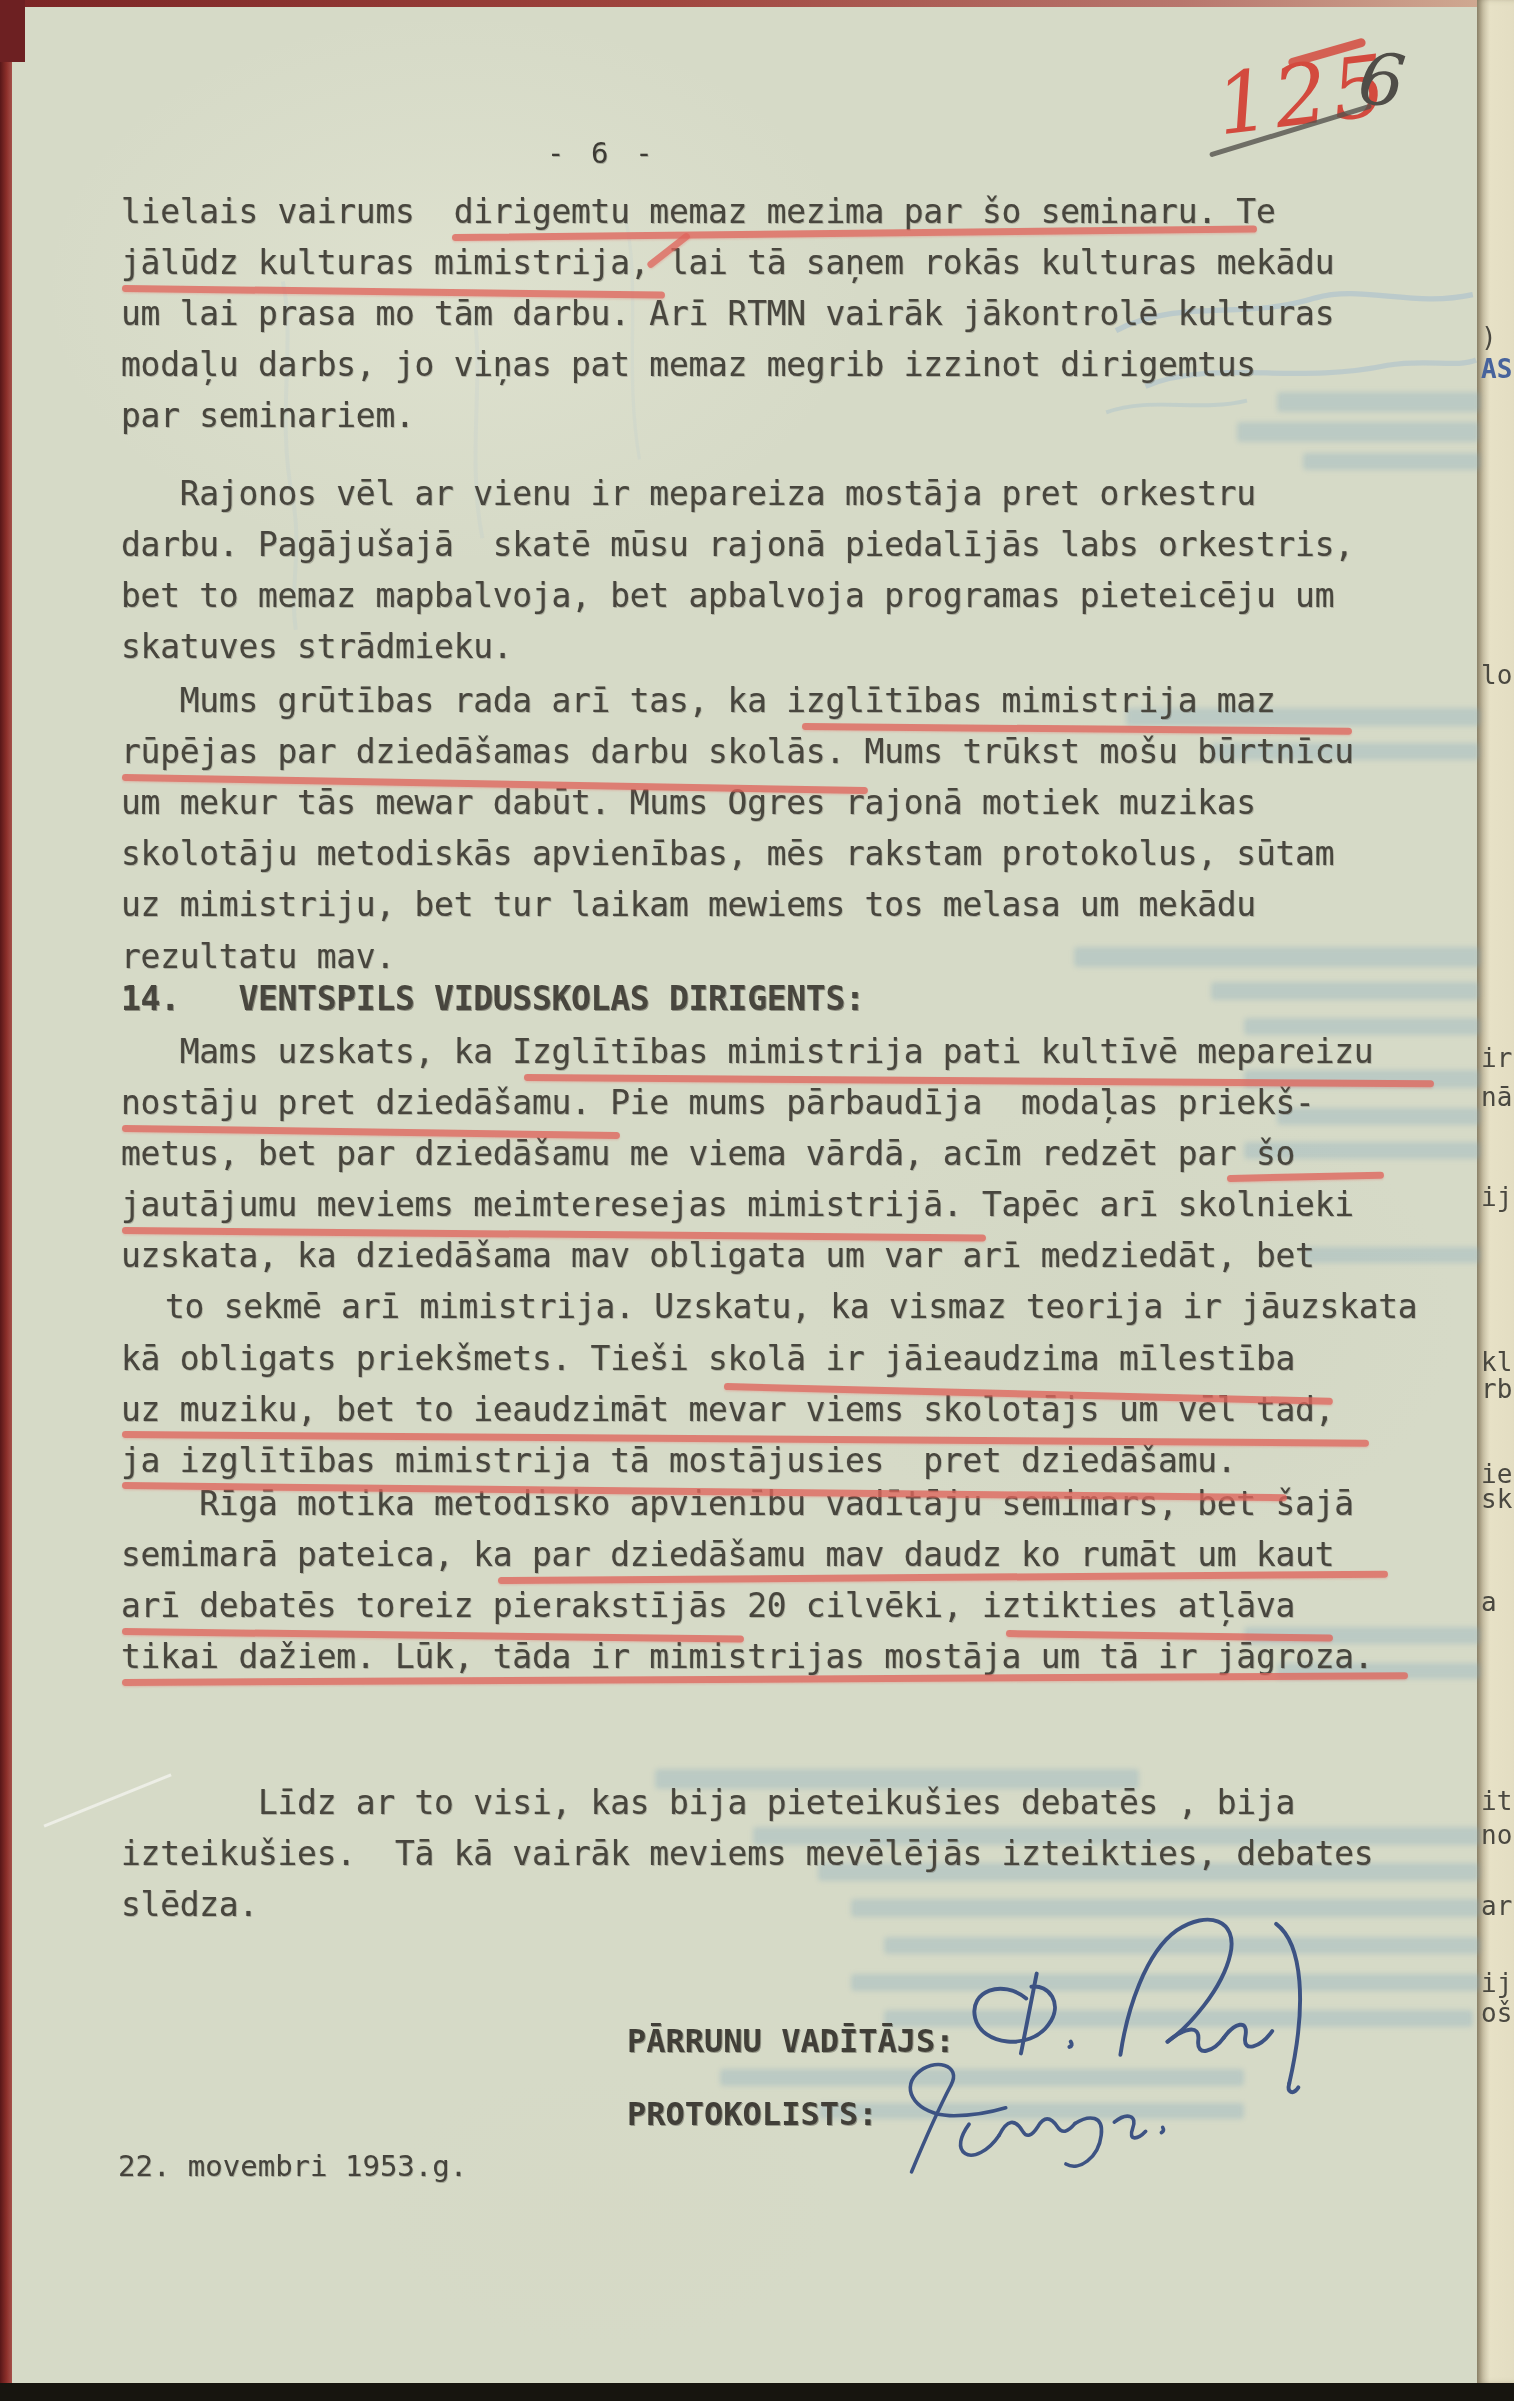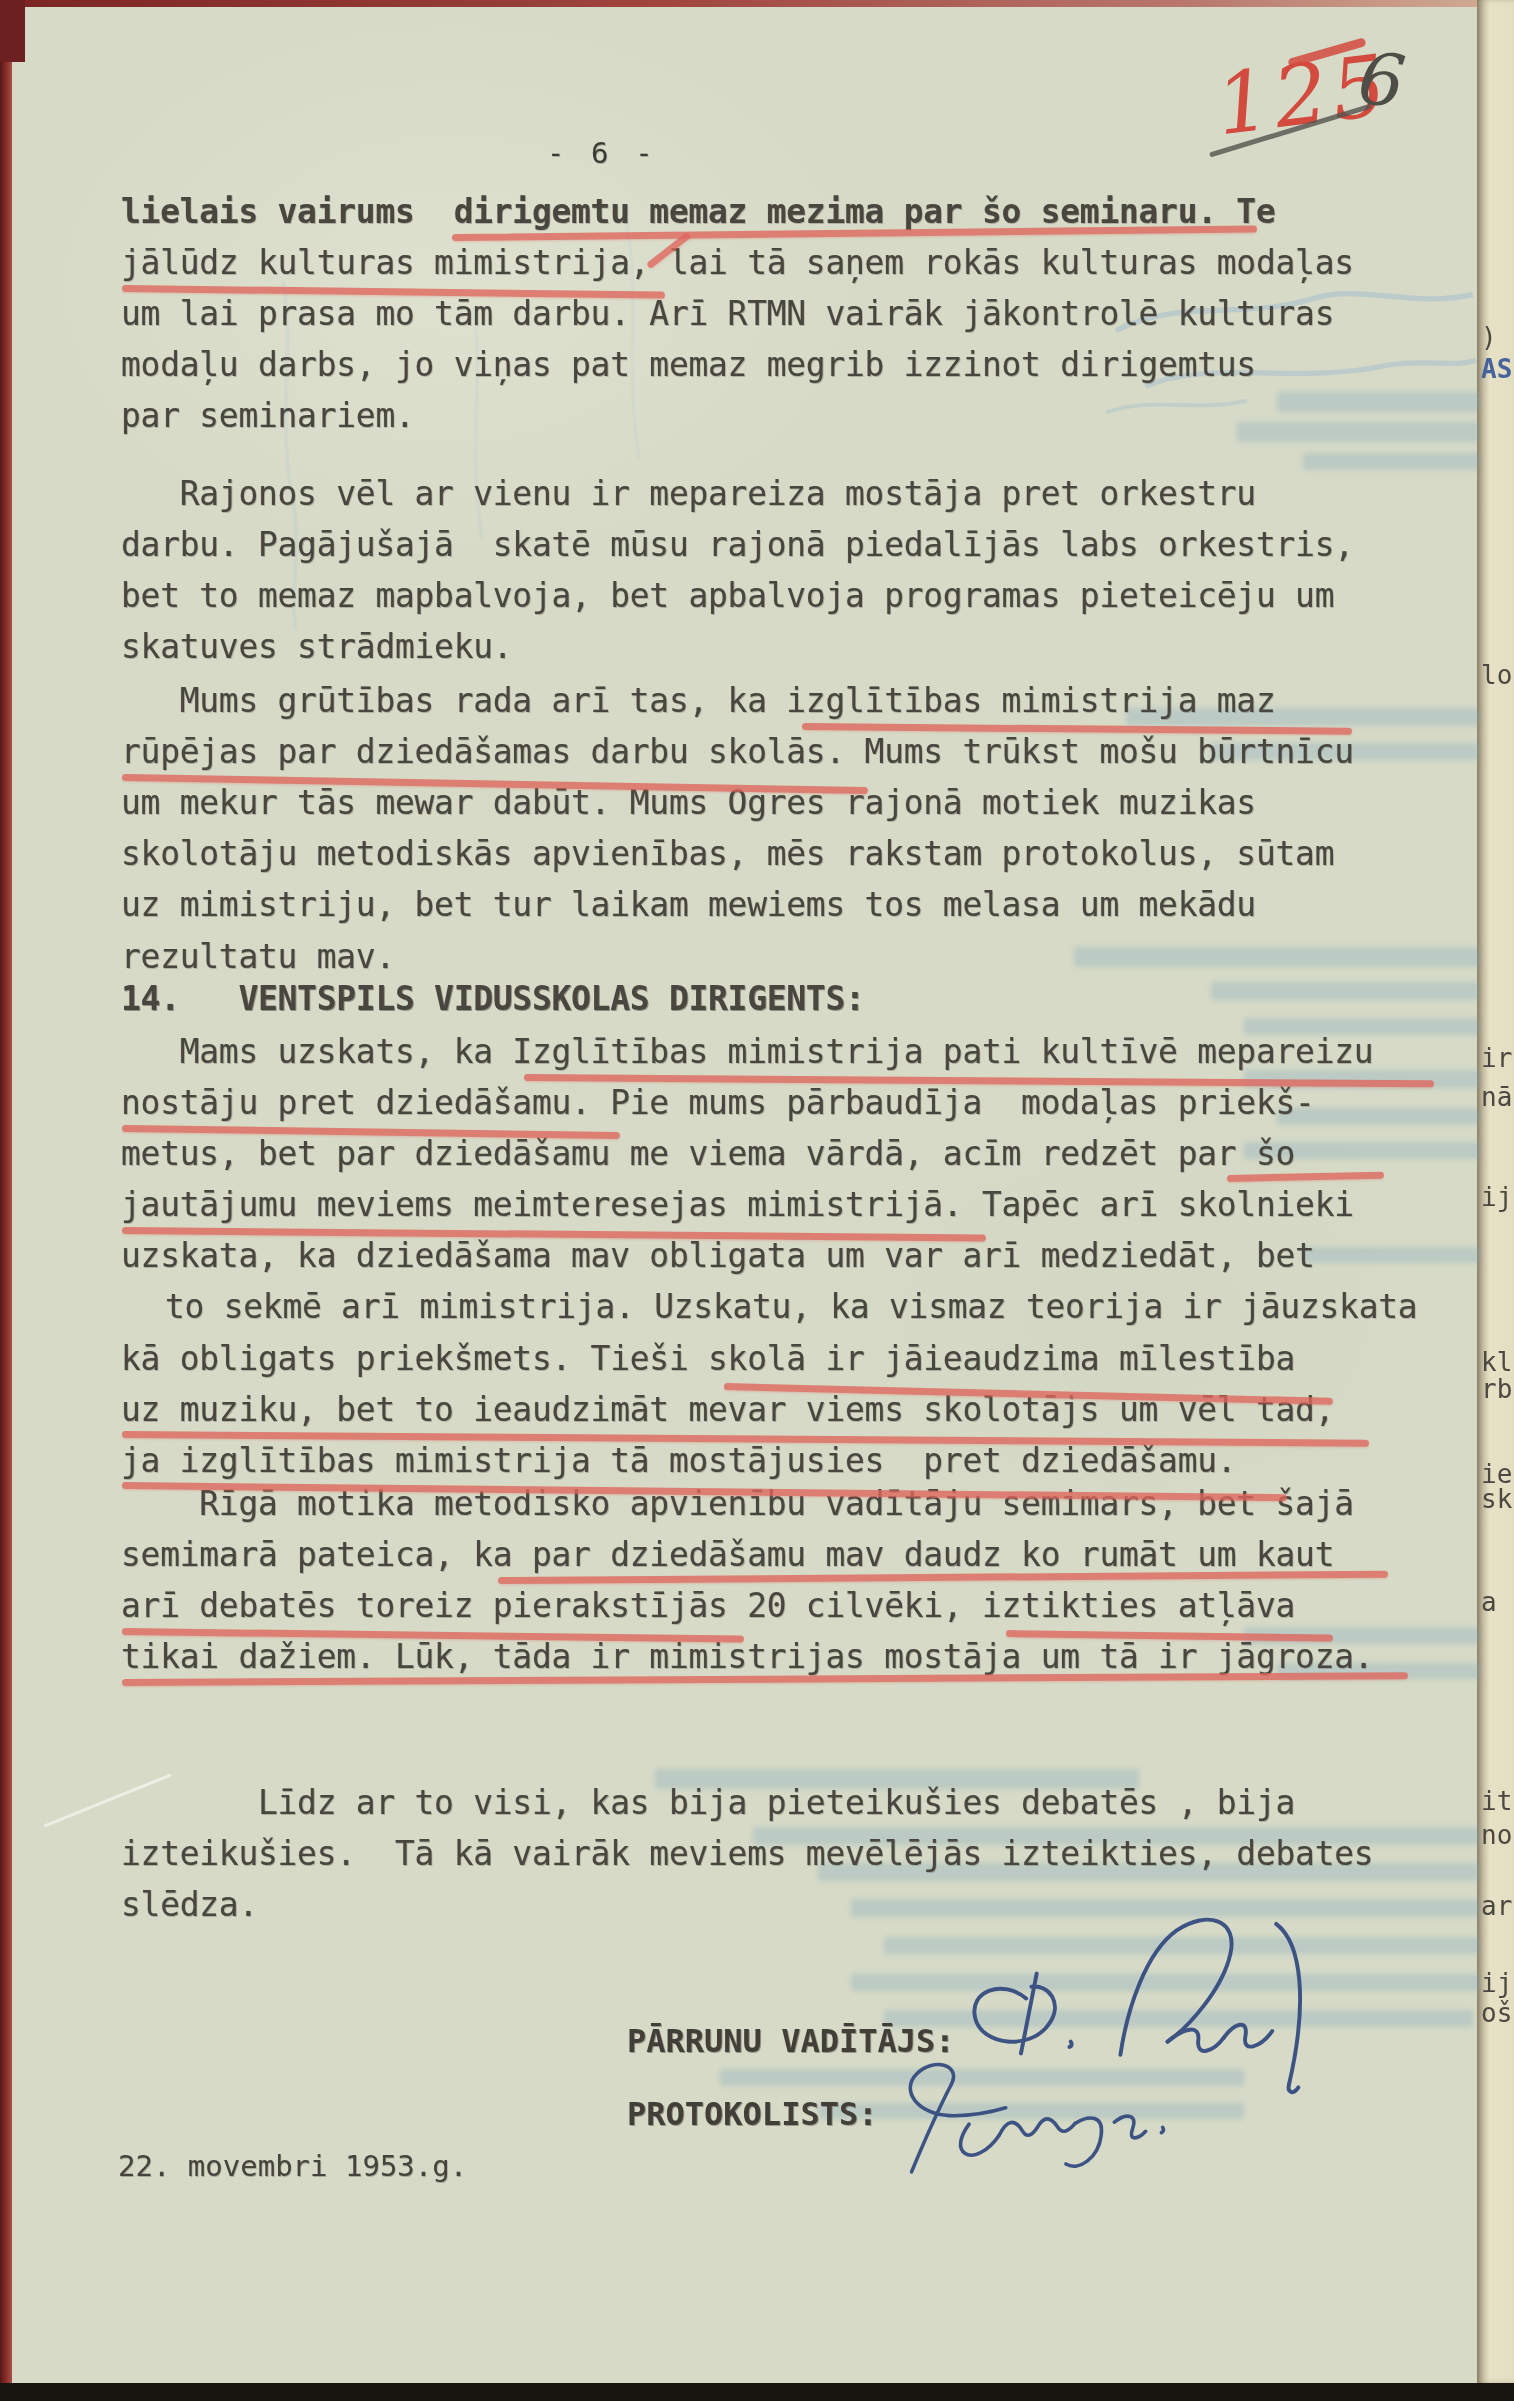--- a/index.html
+++ b/index.html
@@ -94,22 +94,22 @@
   </svg>
 
   <div class="pagenum">- 6 -</div>
 
   <div class="handred">125</div>
   <div class="rdash"></div>
   <div class="handpencil">6</div>
   <div class="pstrike"></div>
 
   <div id="typed-lines">
-      <div class="tline" style="top: 193px; font-weight: bold;">lielais vairums  dirigemtu memaz mezima par šo seminaru. Te</div>
-      <div class="tline" style="top: 244px;">jālūdz kulturas mimistrija, lai tā saņem rokās kulturas modaļas</div>
+      <div class="tline" style="top: 193px;">lielais vairums  dirigemtu memaz mezima par šo seminaru. Te</div>
+      <div class="tline" style="top: 244px;">jālūdz kulturas mimistrija, lai tā saņem rokās kulturas mekādu</div>
       <div class="tline" style="top: 295px;">um lai prasa mo tām darbu. Arī RTMN vairāk jākontrolē kulturas</div>
       <div class="tline" style="top: 346px;">modaļu darbs, jo viņas pat memaz megrib izzinot dirigemtus</div>
       <div class="tline" style="top: 397px;">par seminariem.</div>
       <div class="tline" style="top: 475px;">   Rajonos vēl ar vienu ir mepareiza mostāja pret orkestru</div>
       <div class="tline" style="top: 526px;">darbu. Pagājušajā  skatē mūsu rajonā piedalījās labs orkestris,</div>
       <div class="tline" style="top: 577px;">bet to memaz mapbalvoja, bet apbalvoja programas pieteicēju um</div>
       <div class="tline" style="top: 628px;">skatuves strādmieku.</div>
       <div class="tline" style="top: 682px;">   Mums grūtības rada arī tas, ka izglītības mimistrija maz</div>
       <div class="tline" style="top: 733px;">rūpējas par dziedāšamas darbu skolās. Mums trūkst mošu būrtnīcu</div>
       <div class="tline" style="top: 784px;">um mekur tās mewar dabūt. Mums Ogres rajonā motiek muzikas</div>

